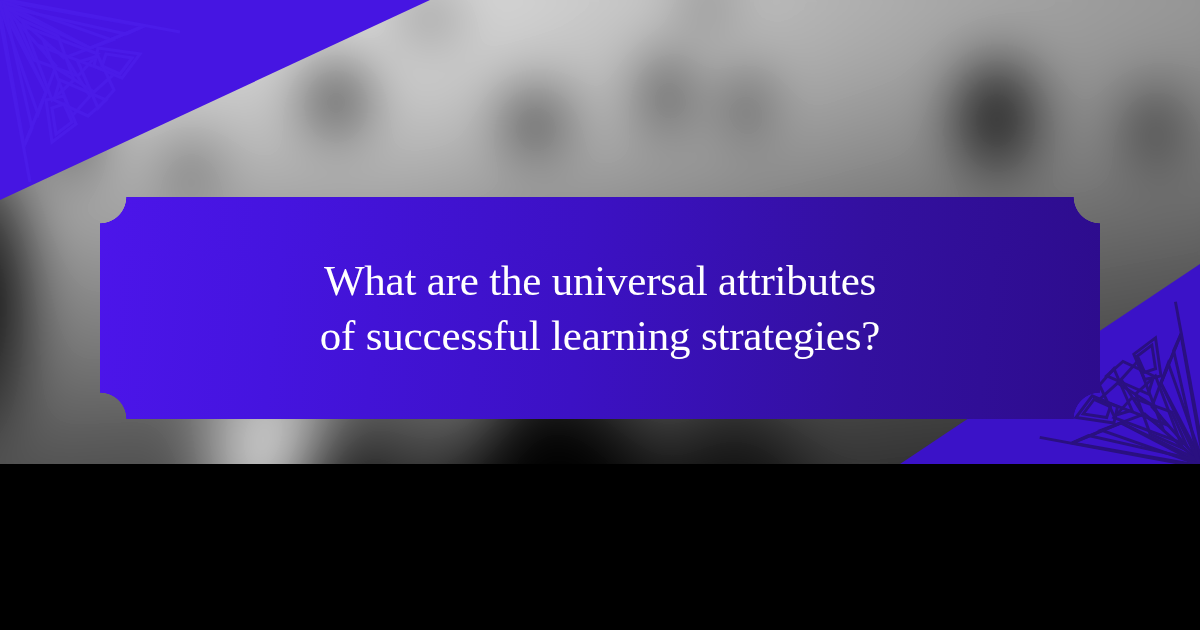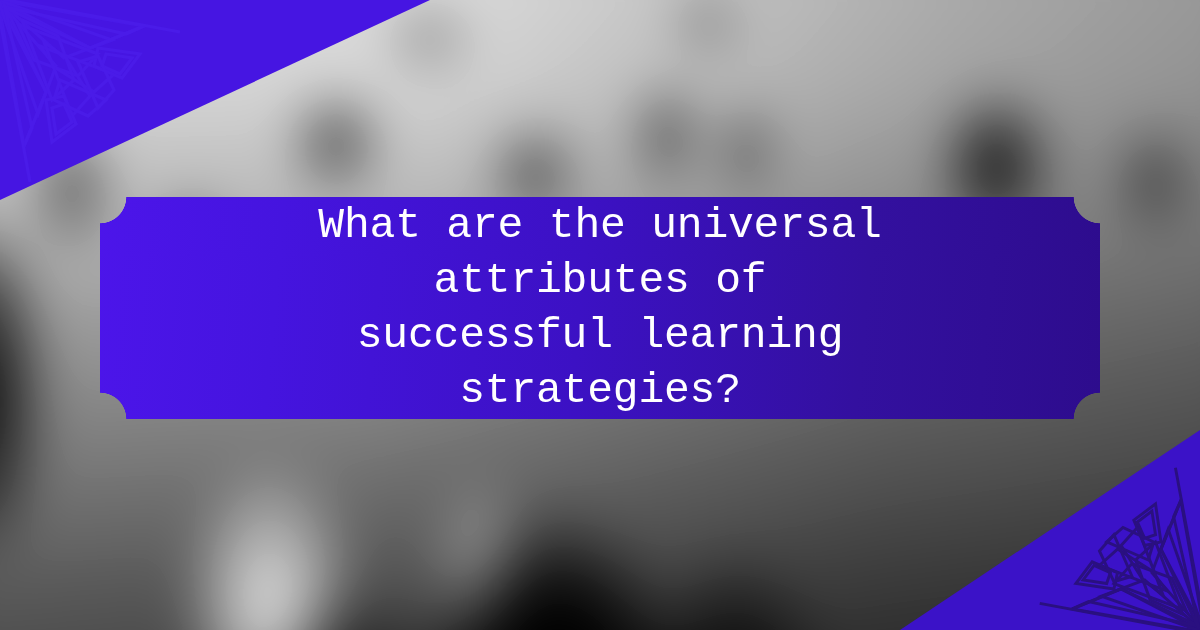--- a/index.html
+++ b/index.html
@@ -1,22 +1,22 @@
 <!DOCTYPE html>
 <html><head>
 <meta charset="utf-8">
 <style>
   * { margin:0; padding:0; box-sizing:border-box; }
   html,body { width:1200px; height:630px; overflow:hidden; background:#000; }
 
   .stage{
     position:relative;
-    width:1200px; height:630px;
+    width:1200px; height:464px;
     overflow:hidden;
-    font-family:Liberation Mono, monospace;
+    font-family:Liberation Serif, serif;
   }
 
   
   .photo{
     position:absolute; inset:-60px;
     filter: blur(26px) grayscale(1) contrast(1.05);
     background-color:#9b9b9b;
     background-image:
       
       radial-gradient(ellipse 210px 300px at 46% 104%, rgba(0,0,0,.97) 0%, rgba(0,0,0,.88) 40%, rgba(0,0,0,0) 72%),

